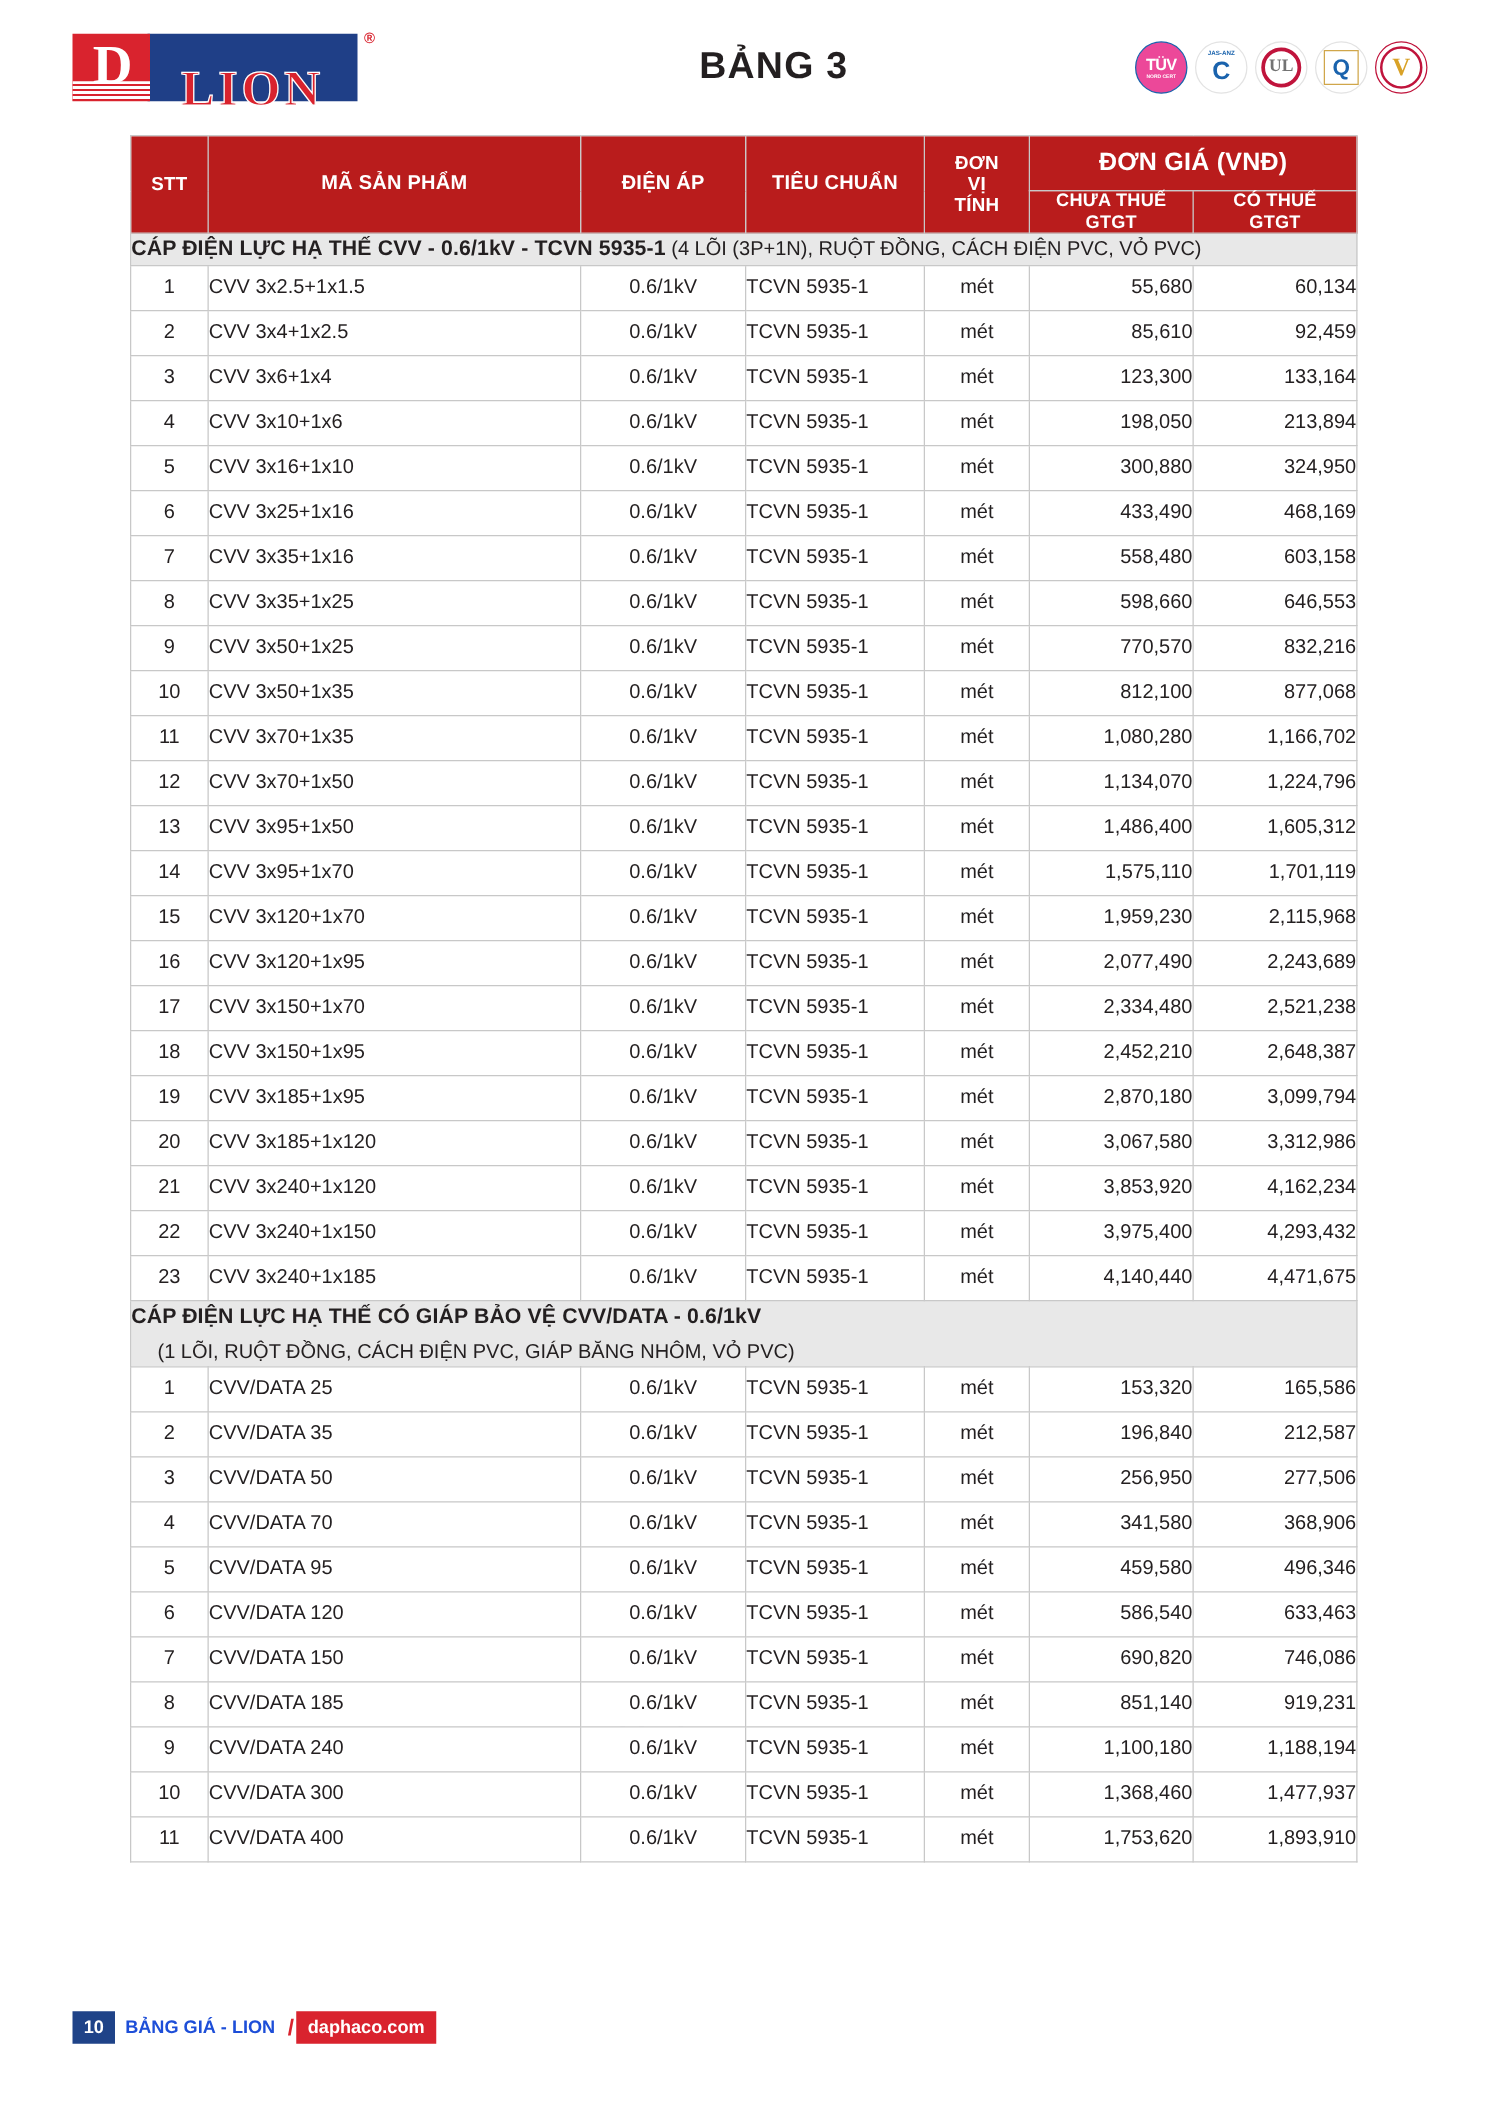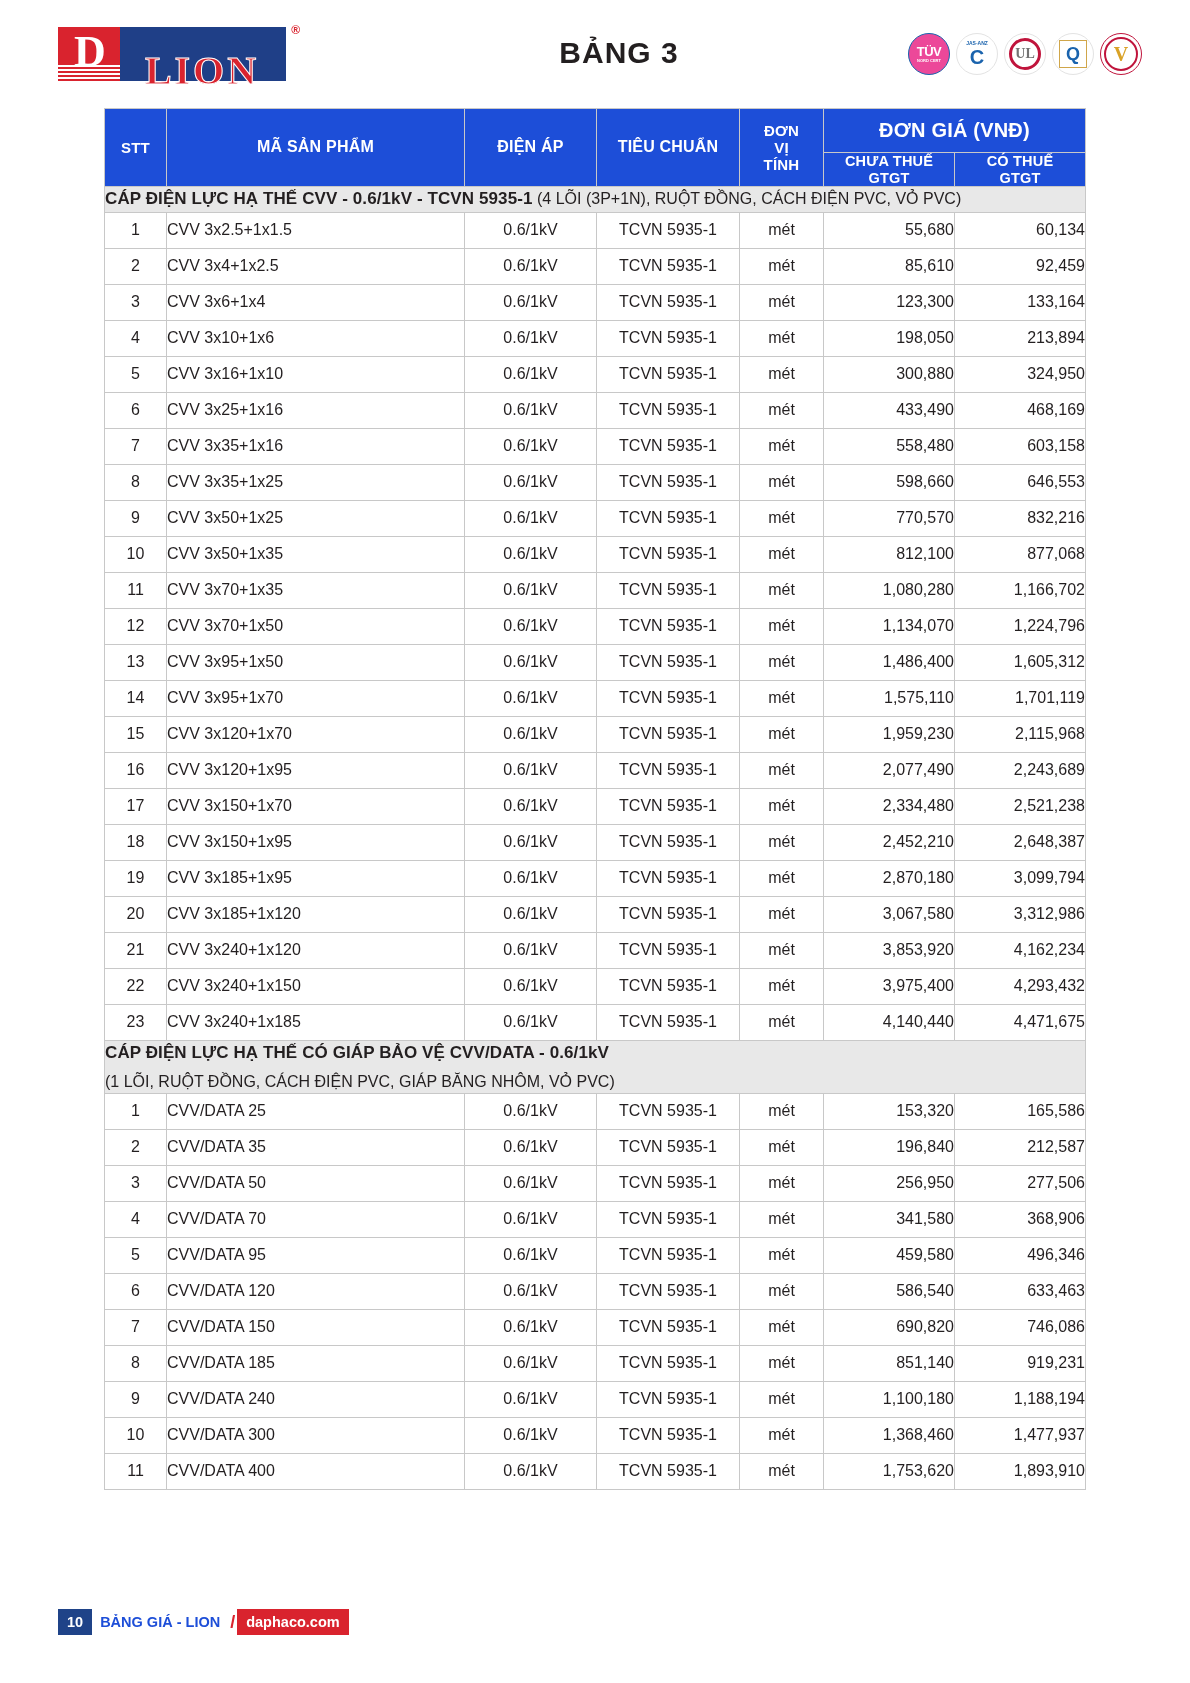--- a/index.html
+++ b/index.html
@@ -198,21 +198,21 @@
     width: 982px;
     border-collapse: collapse;
     table-layout: fixed;
     font-size: 15.5px;
   }
   table.price td, table.price th {
     border: 1px solid #c8c8c8;
     padding: 0;
   }
   thead th {
-    background: #1d4ed8;
+    background: #b91c1c;
     color: #ffffff;
     font-weight: bold;
     text-align: center;
     border: 1px solid #1f4388;
     letter-spacing: 0.2px;
     line-height: 1.15;
   }
   .th-stt      { width: 62px;  font-size: 15px; }
   .th-ma       { width: 298px; font-size: 16px; }
   .th-dien     { width: 132px; font-size: 16px; }
@@ -237,27 +237,28 @@
   }
   .section-row .sec-sub {
     font-weight: normal;
     font-size: 16px;
   }
   .section-row .sec-line2 {
     display: block;
     font-weight: normal;
     font-size: 16px;
     margin-top: 4px;
+    padding-left: 21px;
   }
 
   tbody tr.data-row td { height: 36px; background: #ffffff; }
   td.c-stt  { text-align: center; font-size: 16px; }
   td.c-ma   { text-align: left; padding-left: 16px; font-size: 16px; }
   td.c-dien { text-align: center; font-size: 16px; }
-  td.c-tieu { text-align: center; font-size: 16px; }
+  td.c-tieu { font-size: 16px; }
   td.c-dv   { text-align: center; font-size: 16px; }
   td.c-p    { text-align: right; padding-right: 14px; font-size: 16px; }
 
   
   .page-footer {
     position: absolute;
     left: 58px;
     bottom: 48px;
     display: flex;
     align-items: stretch;

